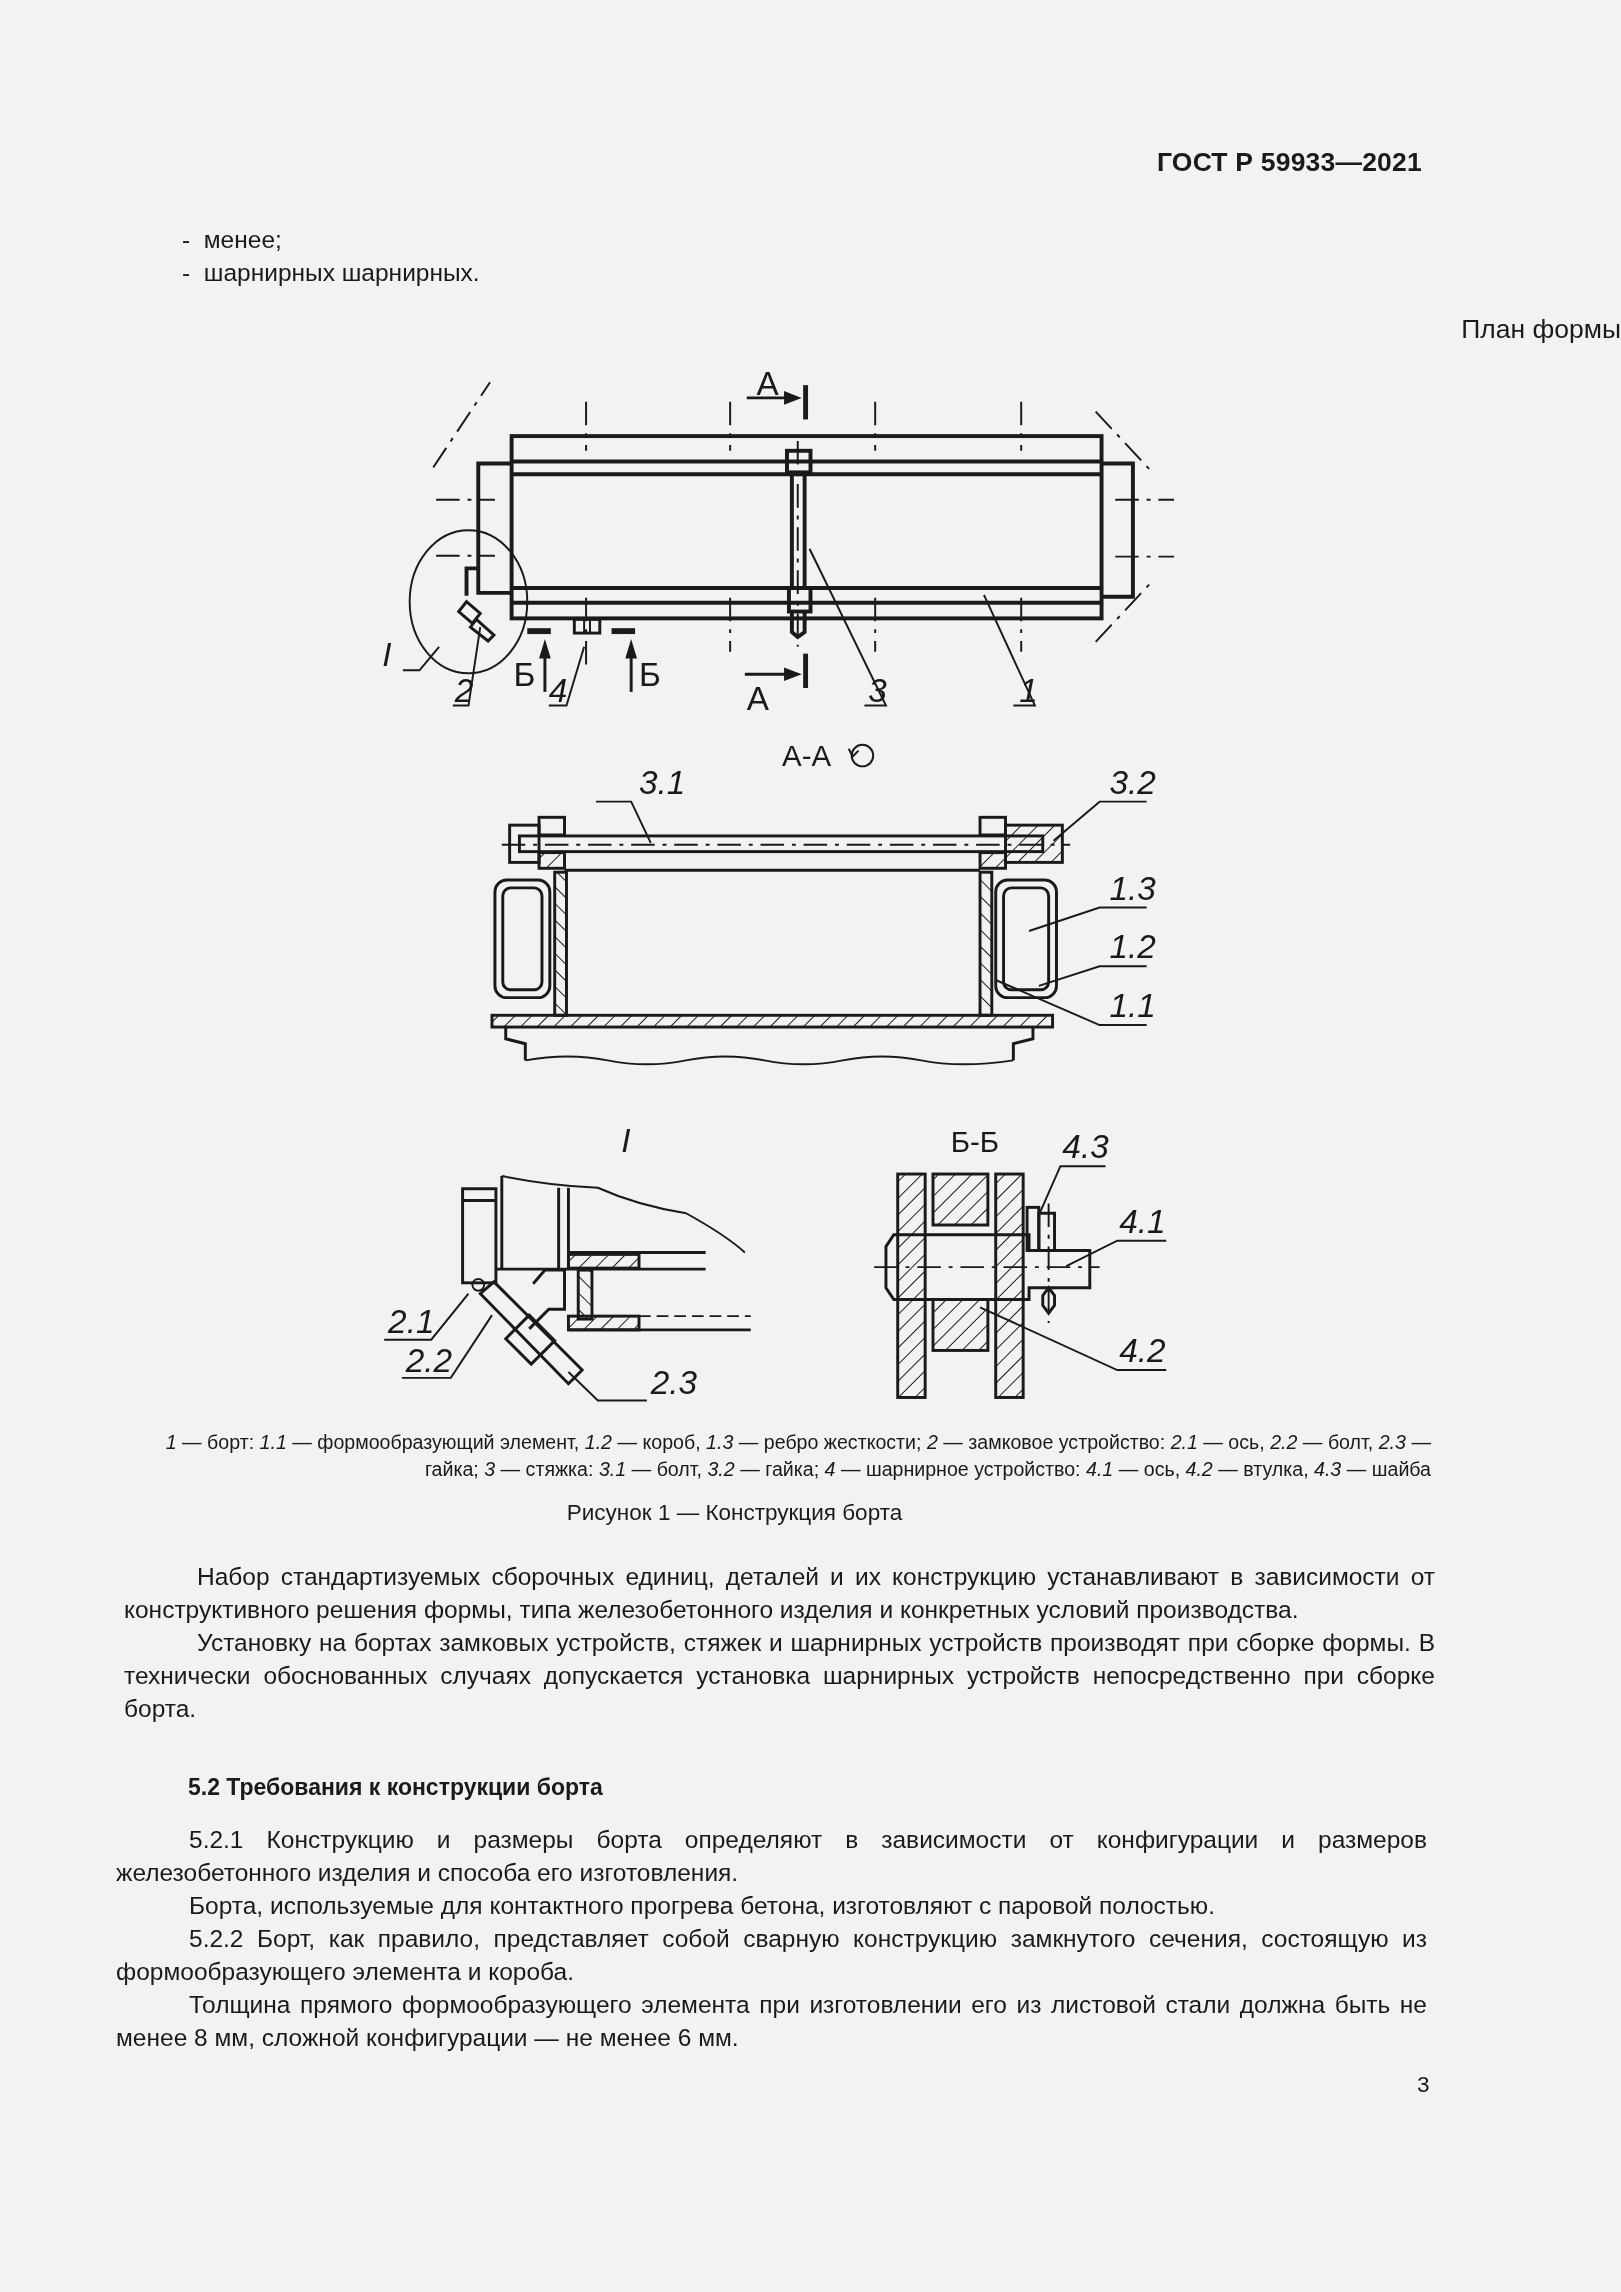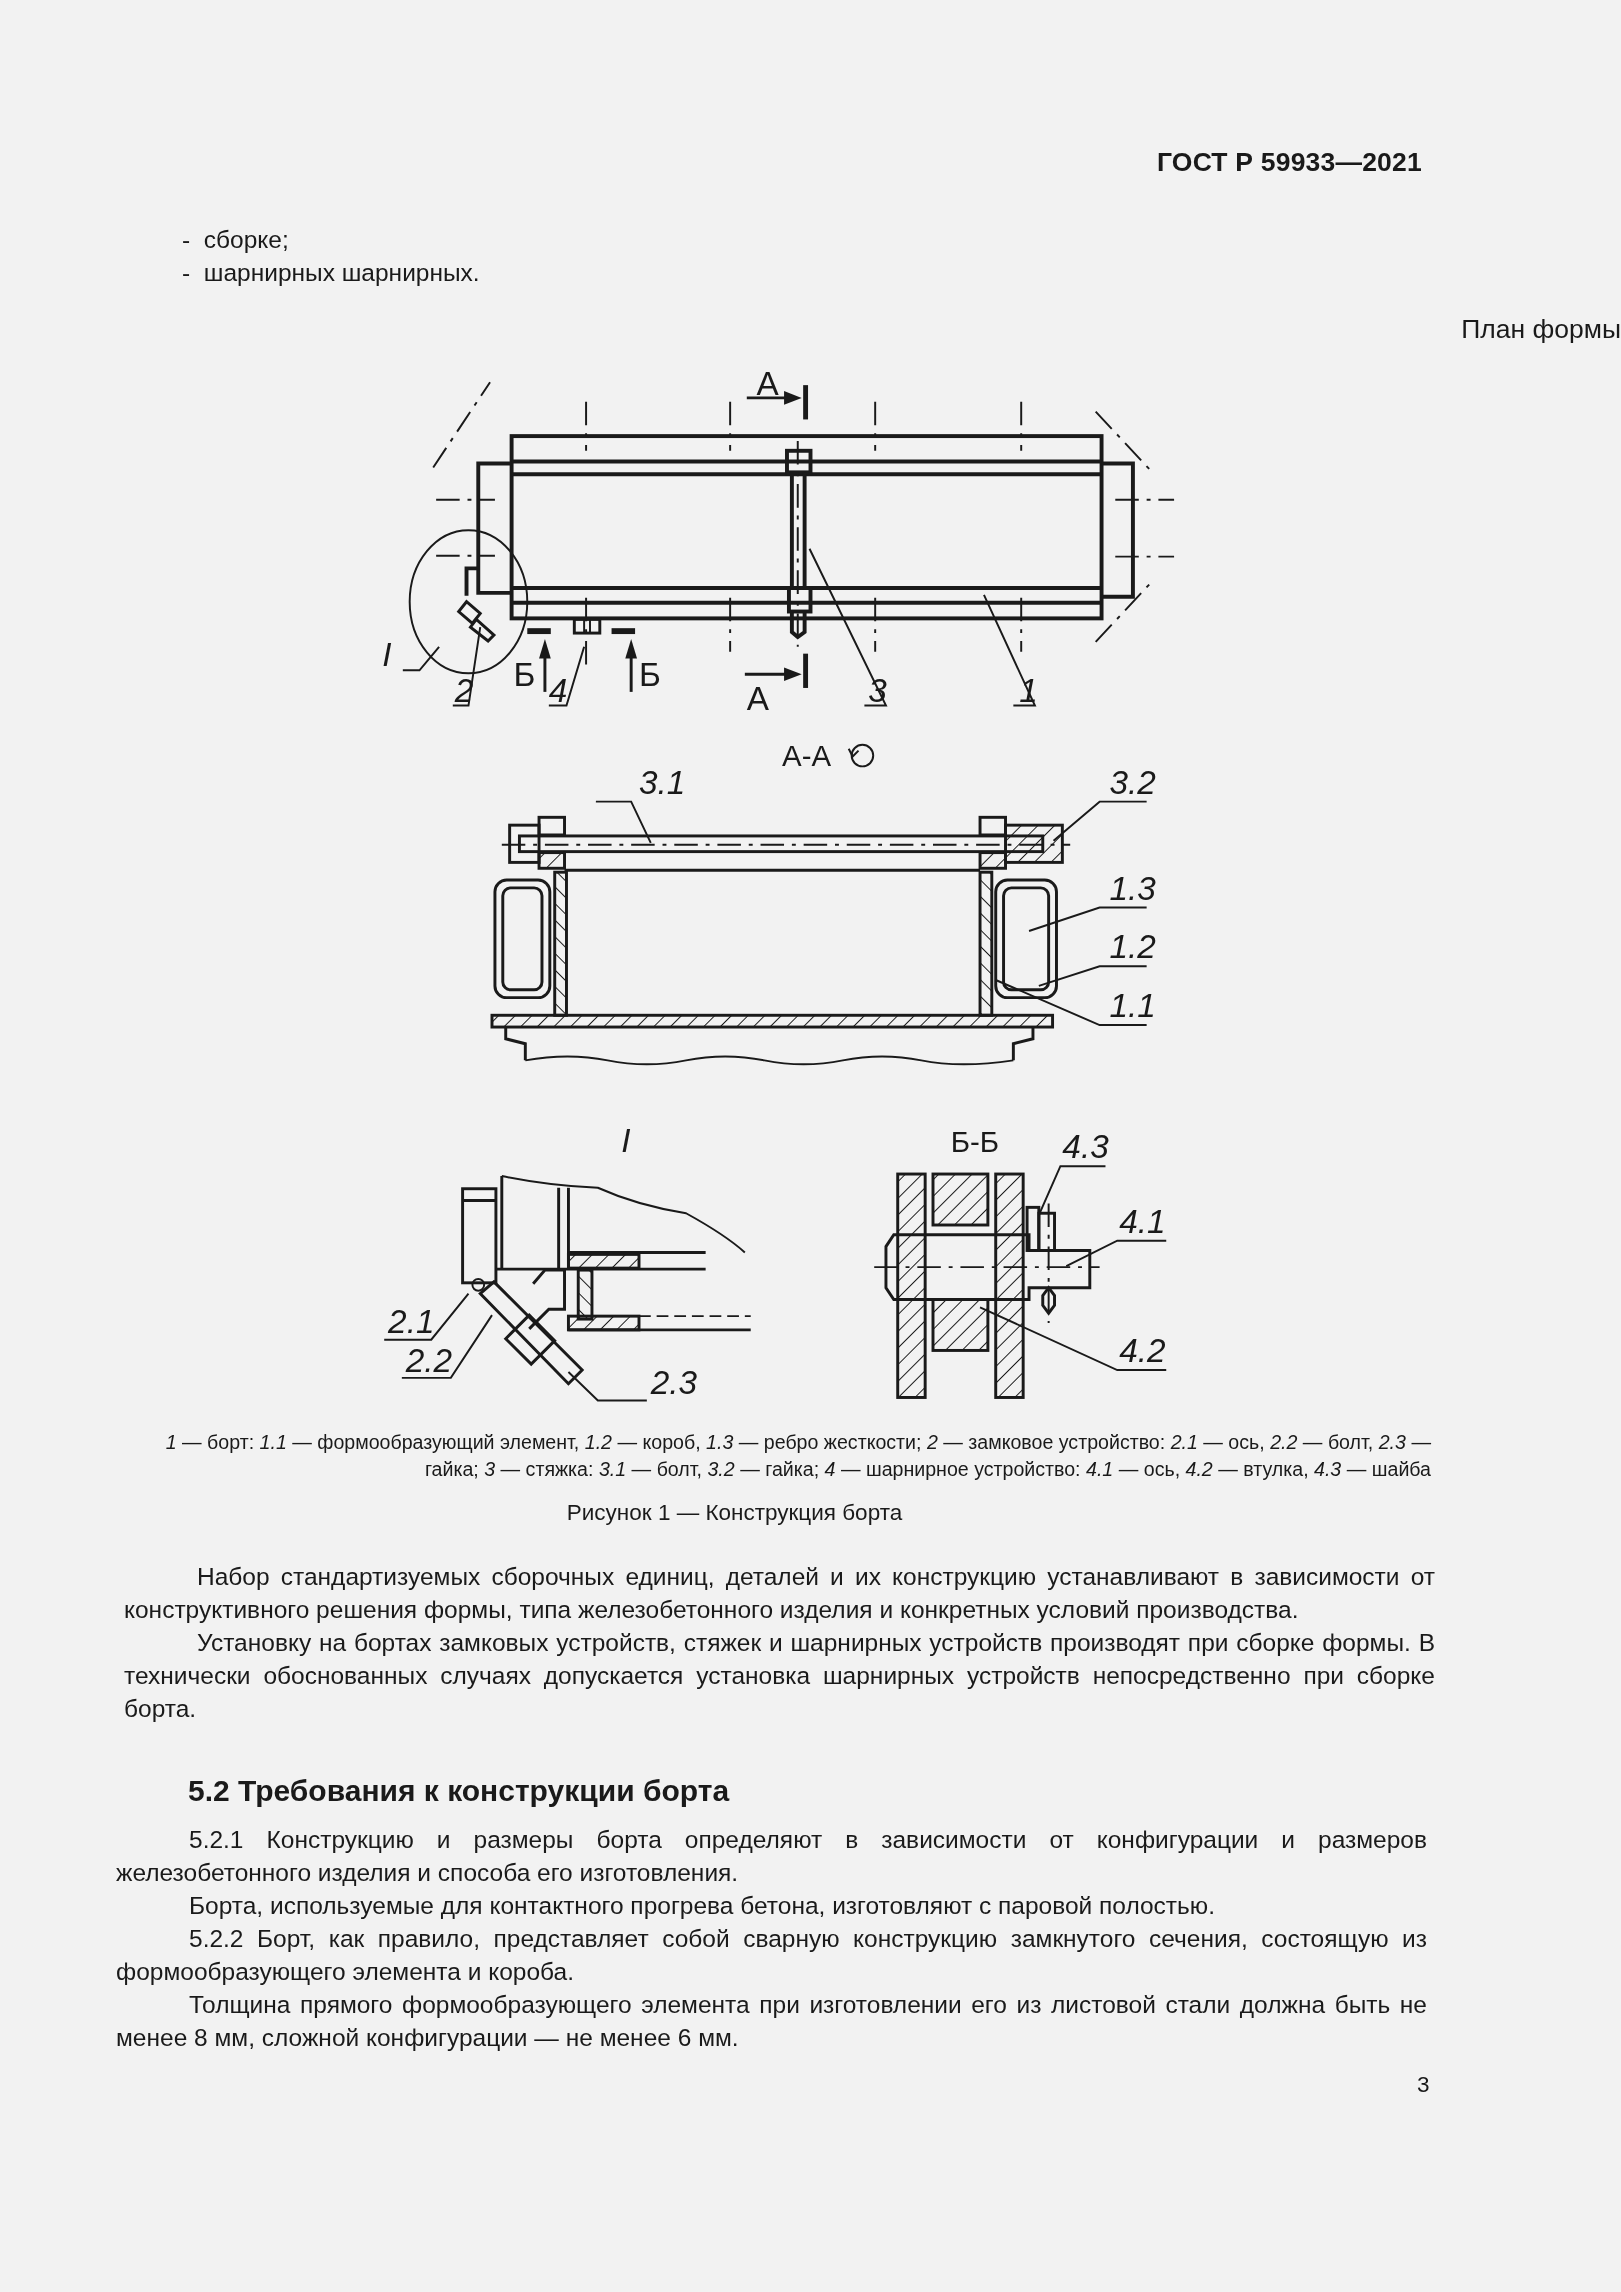--- a/index.html
+++ b/index.html
@@ -12,31 +12,31 @@
   .fig-title { left:0; width:1621px; text-align:right; top:314px; font-size:26.5px; }
   svg.fig { position:absolute; left:0; top:0; }
   .lbl { font-family:"Liberation Sans", sans-serif; font-size:34px; fill:#1a1a1a; }
   .lbl-i { font-style:italic; }
   .caption { left:108px; width:1323px; top:1429px; font-size:19.6px; line-height:26.5px; text-align:right; }
   .caption i { font-style:italic; }
   .fig-name { left:0; width:1469px; text-align:center; top:1500px; font-size:22.5px; }
   .body-text { left:116px; width:1311px; font-size:24.5px; line-height:33px; text-align:justify; }
   .body-text p { margin:0; text-indent:73px; }
   .p1 { top:1560px;margin-left:8px; }
-  .sec-head { left:188px; top:1774px; font-size:30px; font-weight:bold; }
+  .sec-head { left:188px; top:1774px; font-size:23px; font-weight:bold; }
   .p2 { top:1823px; }
   .page-num { left:1417px; top:2072px; font-size:22.5px; }
 </style>
 </head>
 <body>
 
 <div class="abs header-code">ГОСТ Р 59933—2021</div>
 
 <div class="abs list">
-  <div>-  сборке;</div>
+  <div>-  менее;</div>
   <div>-  шарнирных шарнирных.</div>
 </div>
 
 <div class="abs fig-title">План формы</div>
 
 <svg class="fig" width="1621" height="1421" viewBox="0 0 1654 1450">
   <defs>
     <pattern id="hatch" width="12" height="12" patternUnits="userSpaceOnUse" patternTransform="rotate(45)">
       <line x1="0" y1="0" x2="0" y2="12" stroke="#1a1a1a" stroke-width="2"></line>
     </pattern>

